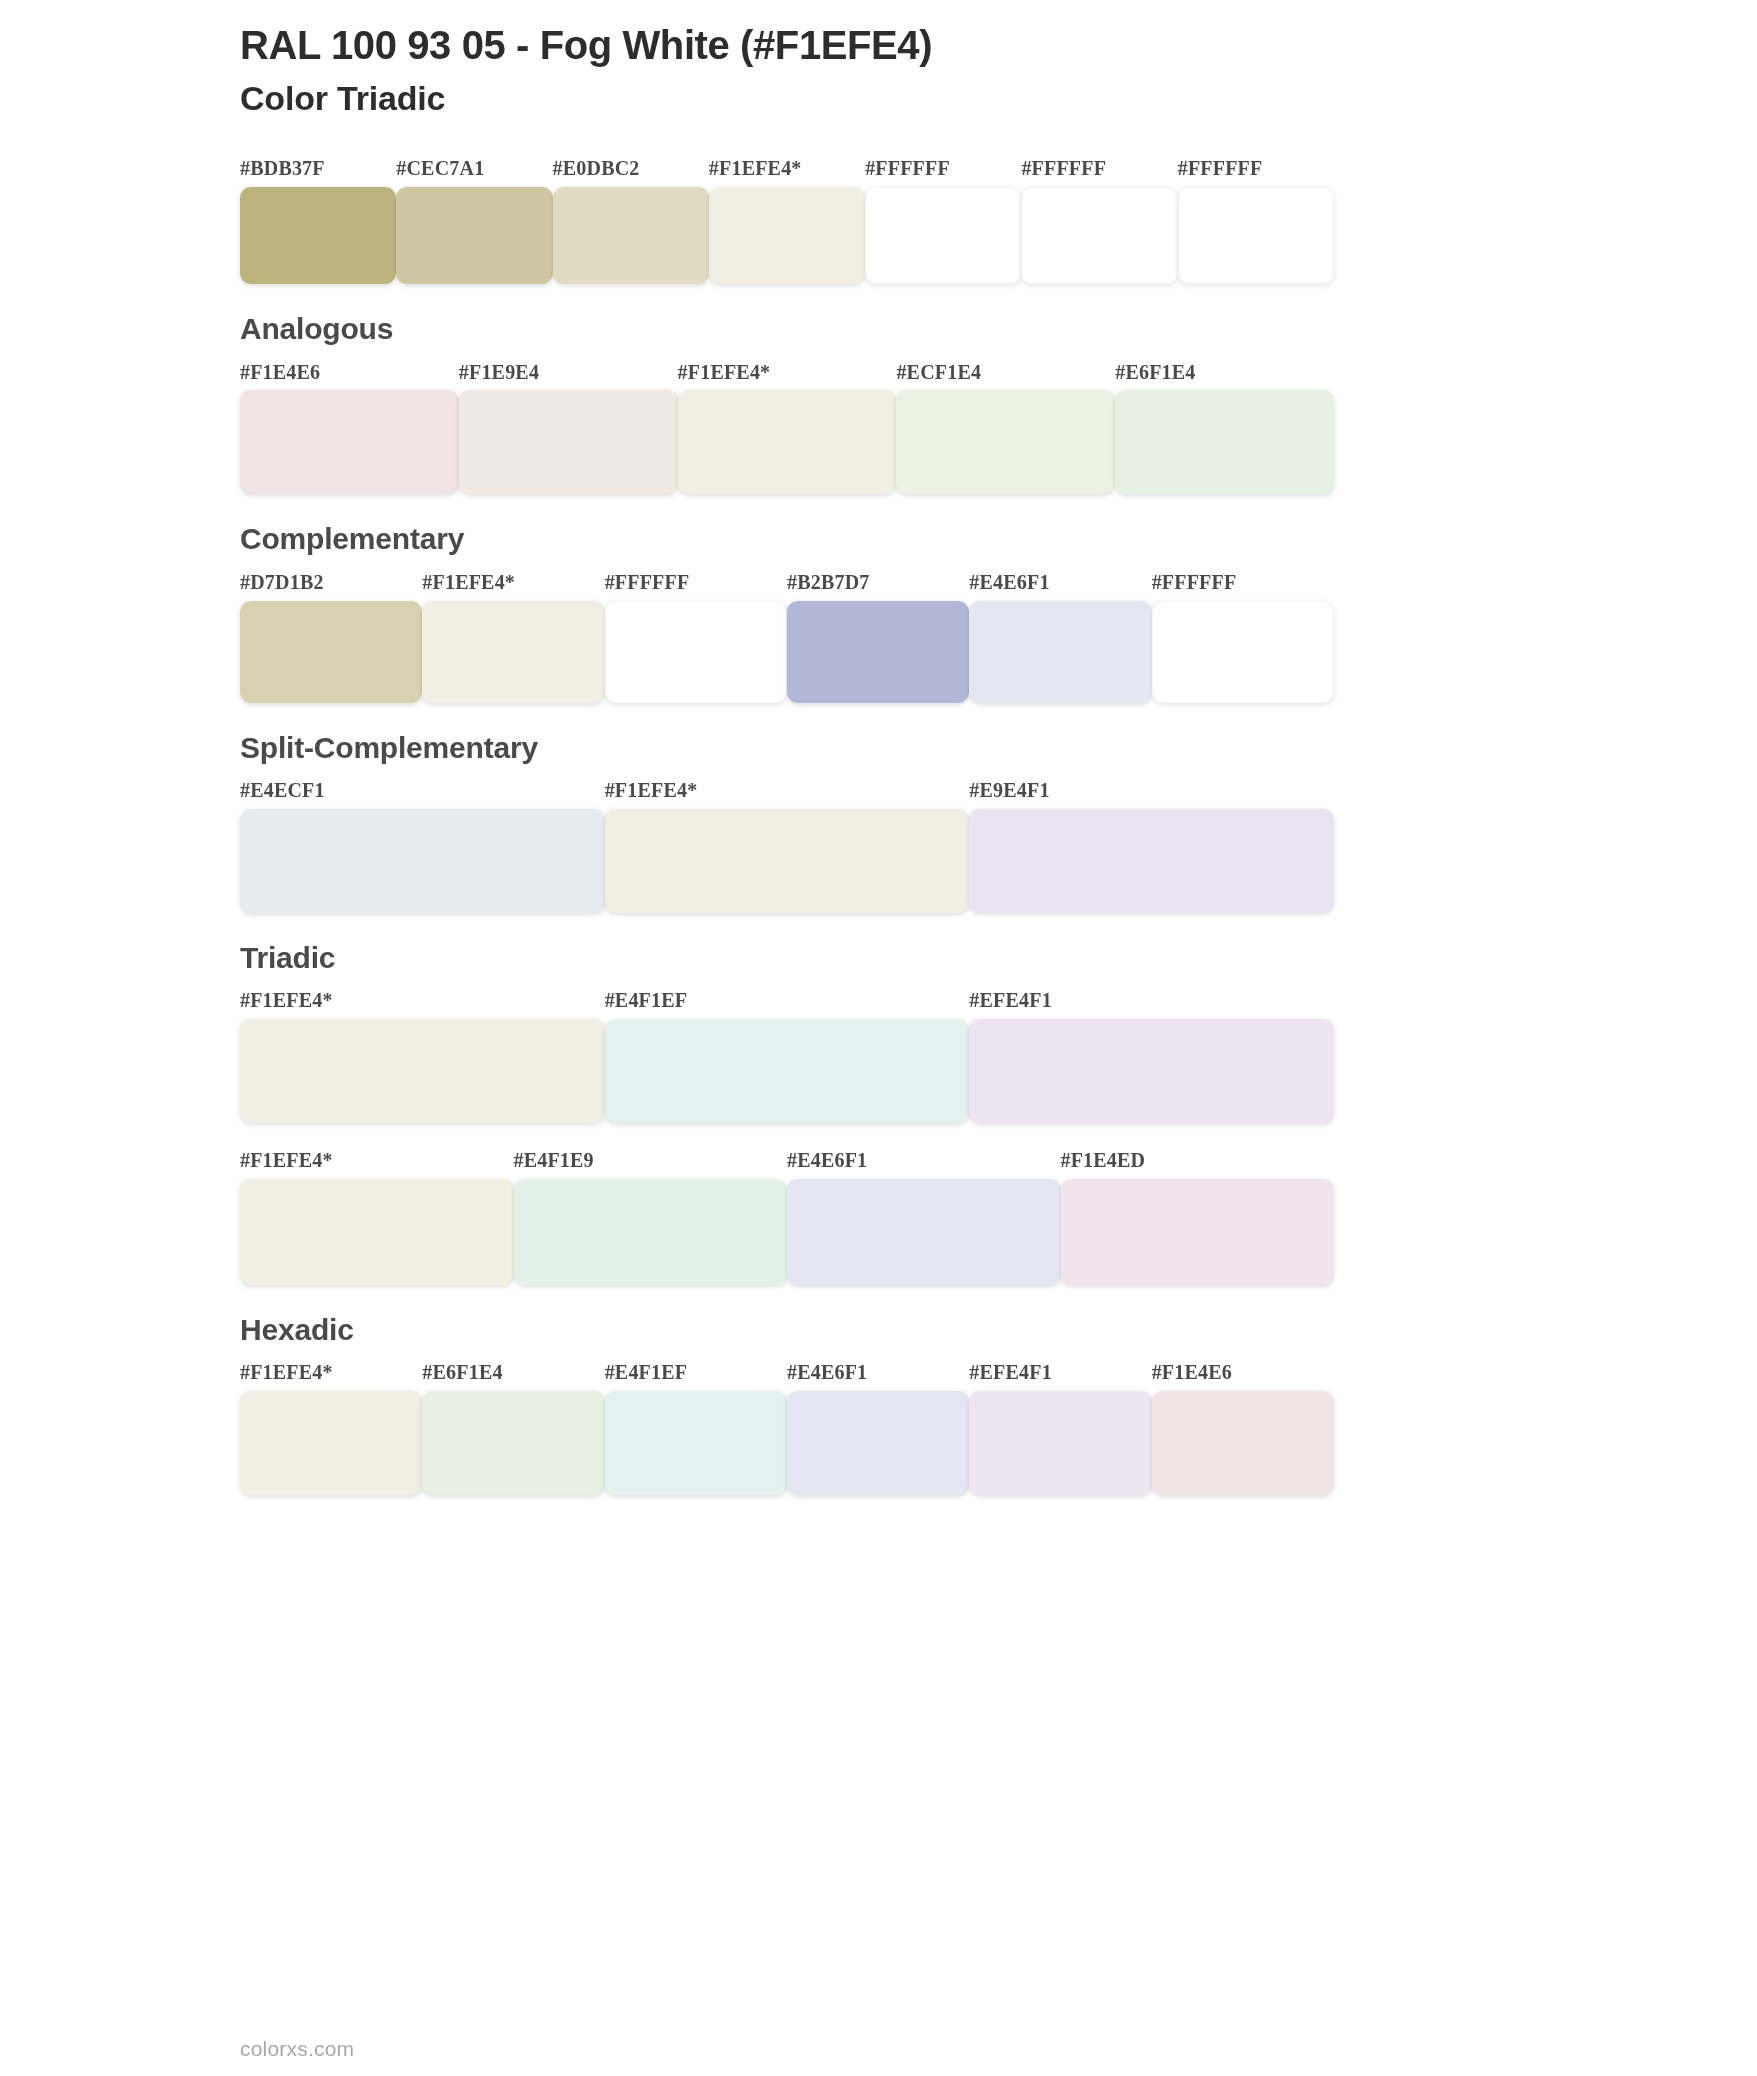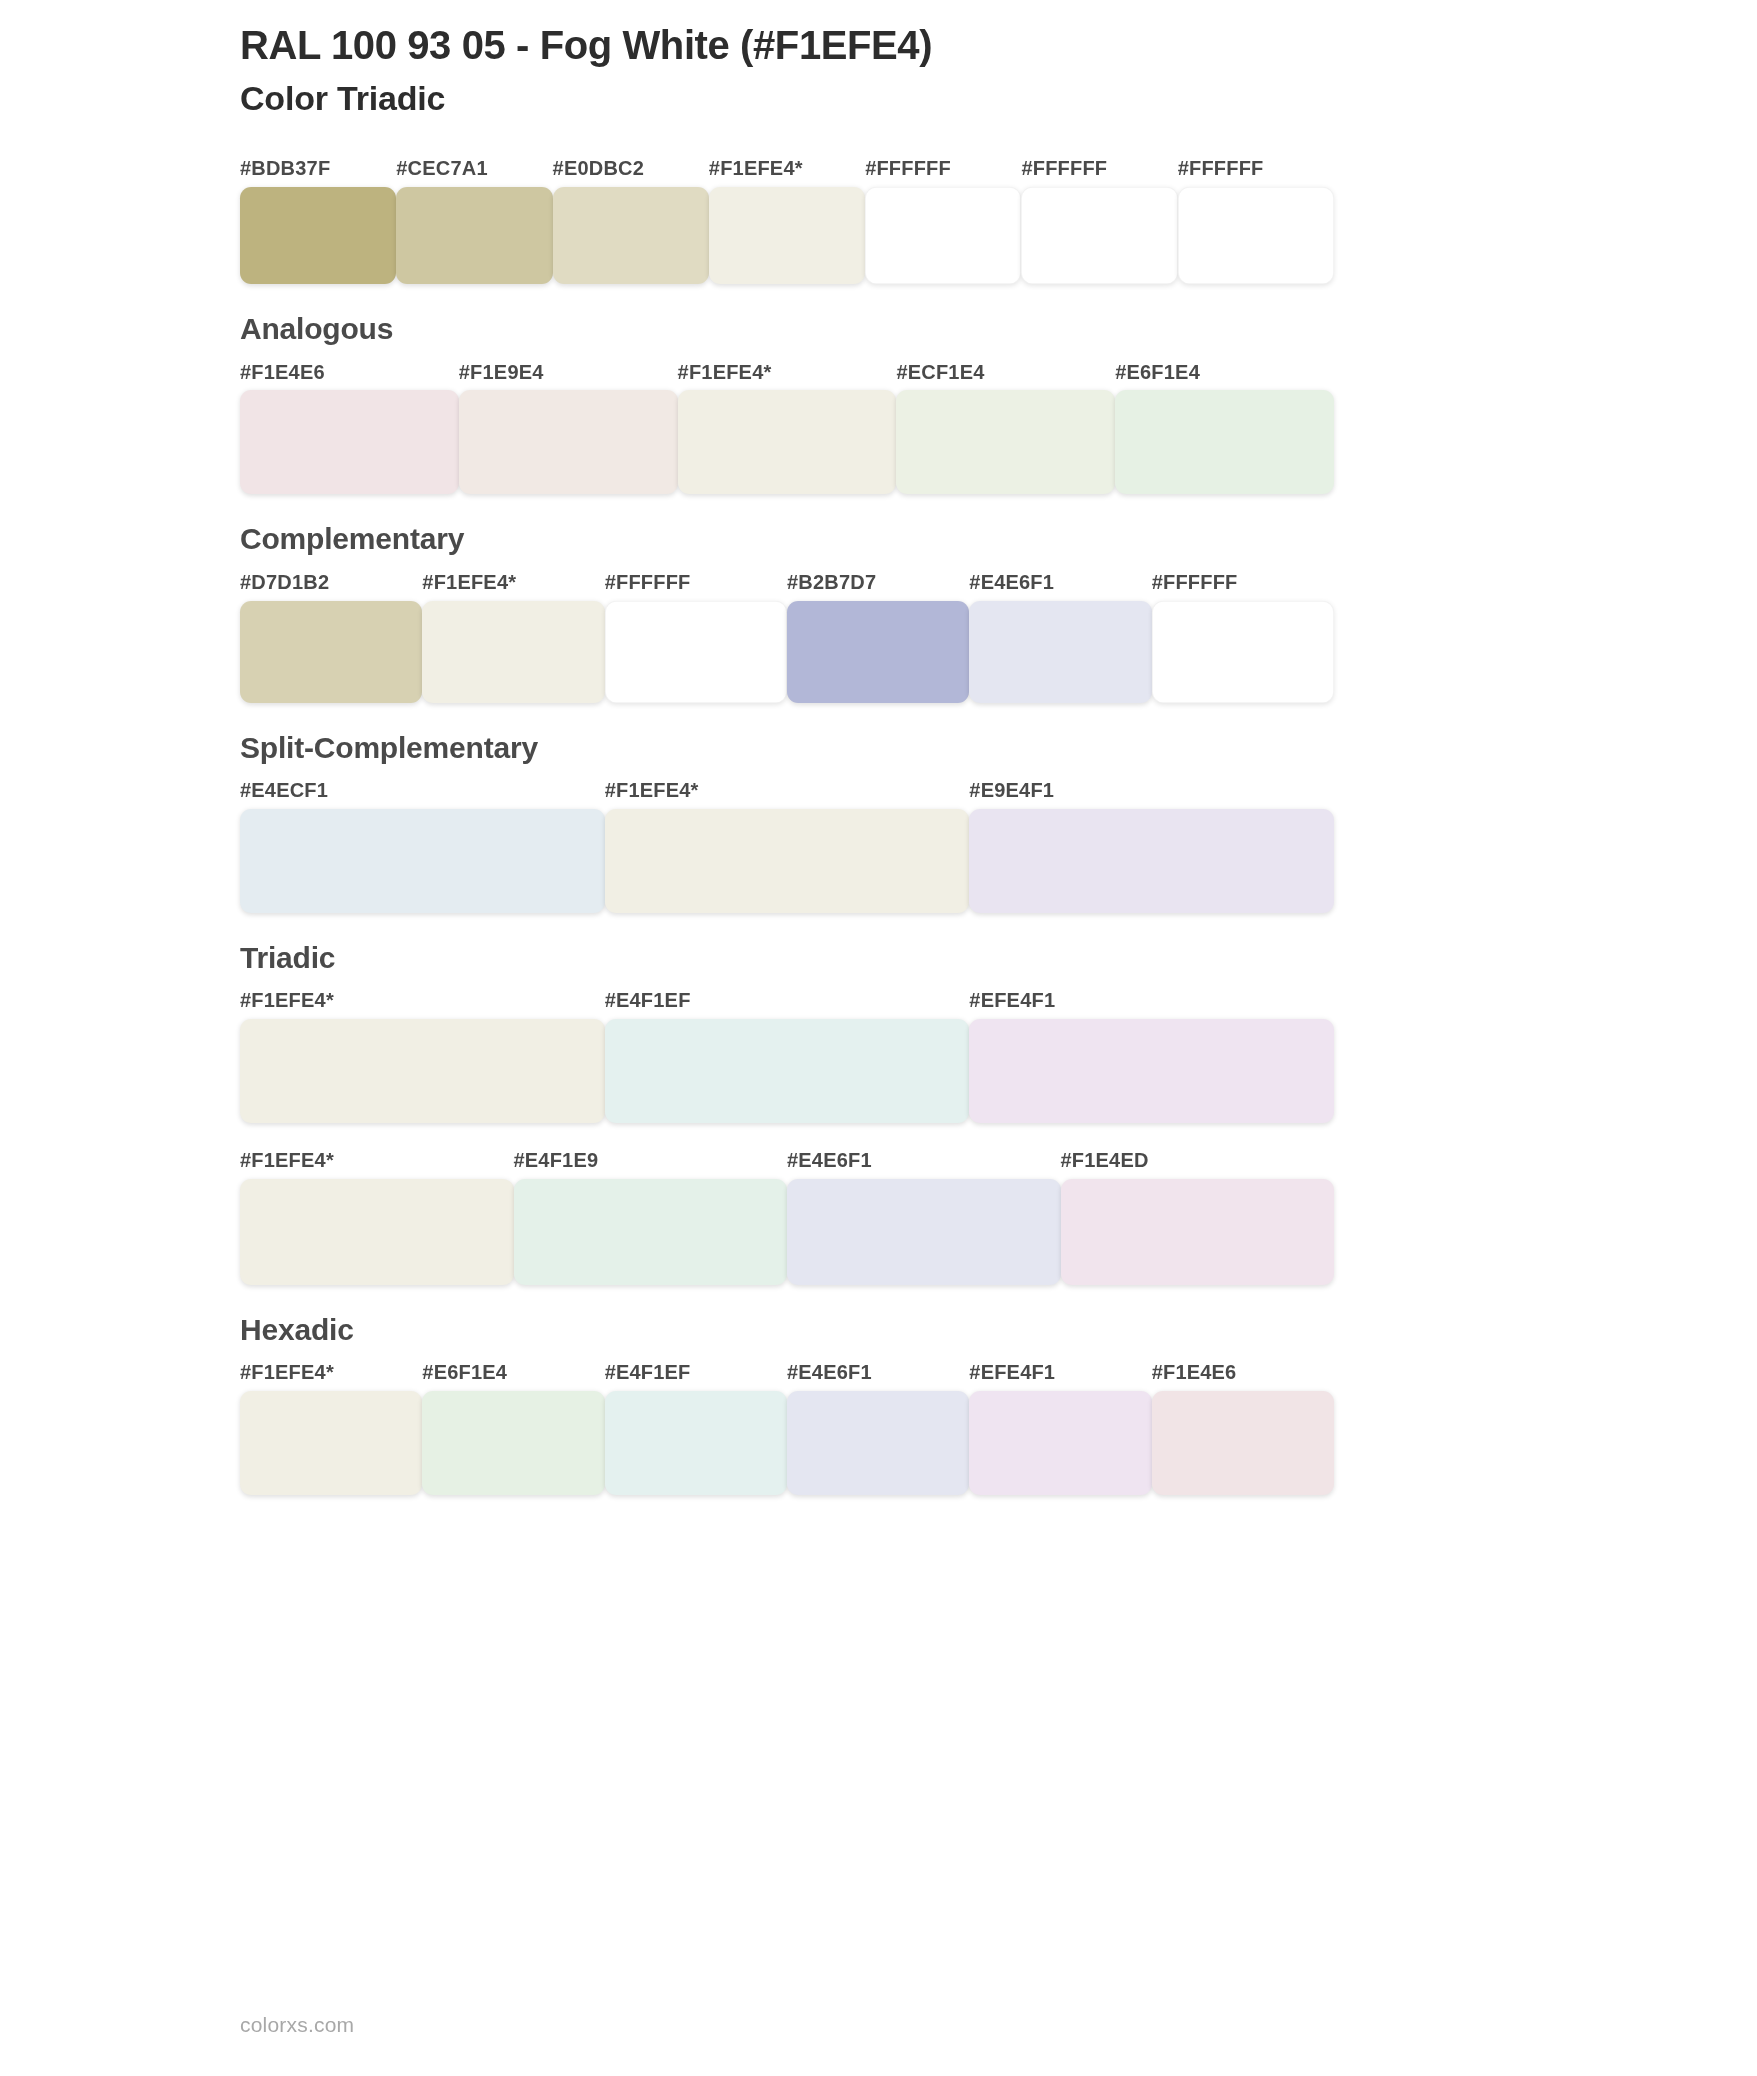--- a/index.html
+++ b/index.html
@@ -69,20 +69,21 @@
   .swatch-row {
     position: relative;
     display: flex;
     width: 1094px;
     align-items: flex-start;
   }
 
   .swatch-cell {
     position: relative;
     flex: 1 1 0;
+    font-family: Liberation Serif, serif;
   }
 
   .swatch-label {
     font-size: 20px;
     font-weight: 600;
     color: #4a4a4a;
     line-height: 1;
     padding-bottom: 8.8px;
     white-space: nowrap;
     letter-spacing: 0.2px;
@@ -106,21 +107,21 @@
   .h-comp   .swatch-chip { height: 102px; }
   .h-split  .swatch-chip { height: 104px; }
   .h-tri    .swatch-chip { height: 104px; }
   .h-tetra  .swatch-chip { height: 106px; }
   .h-hexa   .swatch-chip { height: 104px; }
 
   
   .footer {
     position: absolute;
     left: 240px;
-    bottom: 40px;
+    bottom: 16px;
     font-size: 21px;
     color: #a8a8a8;
     letter-spacing: 0.2px;
   }
 </style>
 </head>
 <body>
 
 <div class="page">
 

